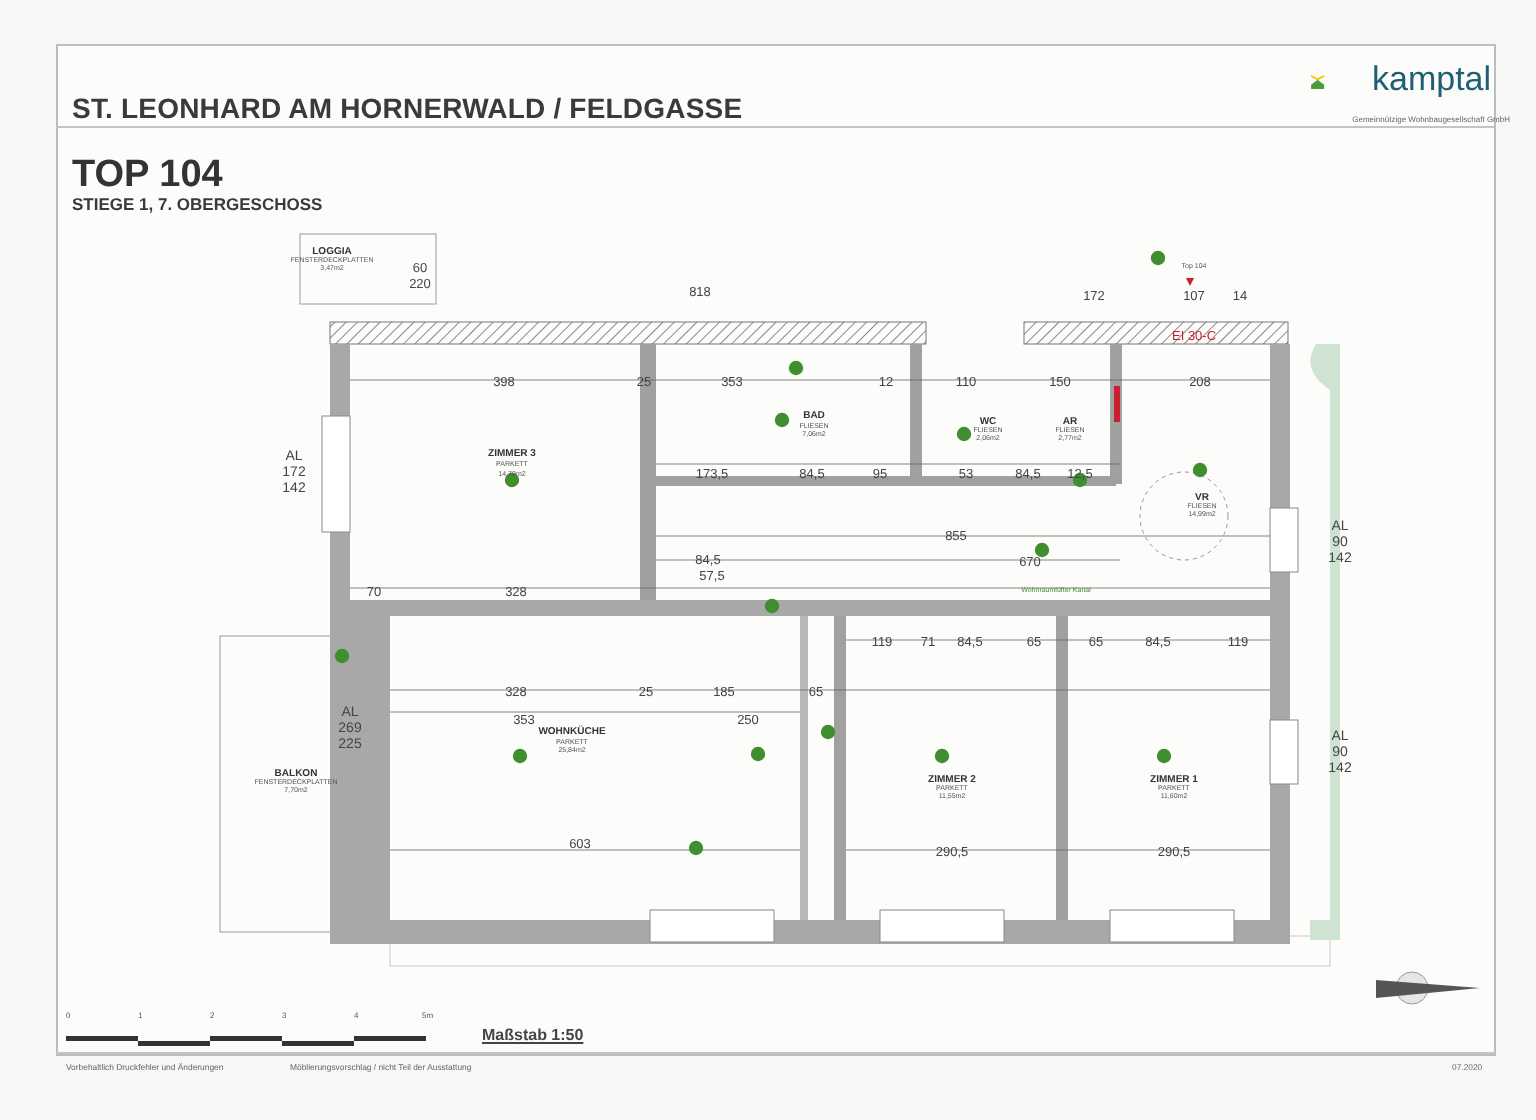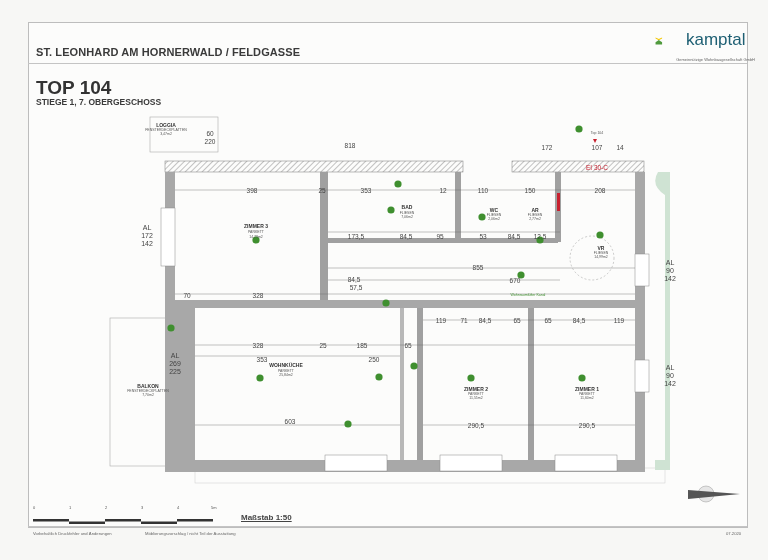--- a/index.html
+++ b/index.html
@@ -1,19 +1,19 @@
 <!DOCTYPE html>
 <html><head>
 <meta charset="utf-8">
 <style>
   html,body{margin:0;padding:0;}
   body{width:768px;height:560px;background:#f7f7f5;position:relative;overflow:hidden;font-family:"Liberation Sans",sans-serif;color:#333;}
   .sheet{position:absolute;left:28px;top:22px;width:718px;height:504px;background:#fcfcfb;border:1px solid #bdbdbd;}
   .hdr-line{position:absolute;left:28px;width:719px;height:1px;background:#c4c4c4;}
-  .title{position:absolute;left:36px;top:46px;font-size:11px;font-weight:bold;color:#3a3a3a;letter-spacing:0.1px;}
+  .title{position:absolute;left:36px;top:46px;font-size:14px;font-weight:bold;color:#3a3a3a;letter-spacing:0.1px;}
   .top{position:absolute;left:36px;top:77px;font-size:19px;font-weight:bold;color:#333;}
   .sub{position:absolute;left:36px;top:97px;font-size:8.5px;font-weight:bold;color:#3a3a3a;}
   .logo{position:absolute;left:655px;top:29px;width:110px;height:34px;}
   .logo-text{position:absolute;left:686px;top:30px;font-size:17px;font-weight:normal;color:#1e5f73;}
   .logo-sub{position:absolute;left:655px;top:57px;font-size:4px;color:#666;width:100px;text-align:right;}
   .plan{position:absolute;left:0;top:0;width:768px;height:560px;}
   .scale{position:absolute;left:33px;top:513px;}
   .scale-lbl{position:absolute;top:-8px;font-size:4px;color:#555;}
   .massstab{position:absolute;left:241px;top:513px;font-size:8px;font-weight:bold;color:#444;text-decoration:underline;}
   .foot{position:absolute;top:531px;font-size:4.2px;color:#666;}

